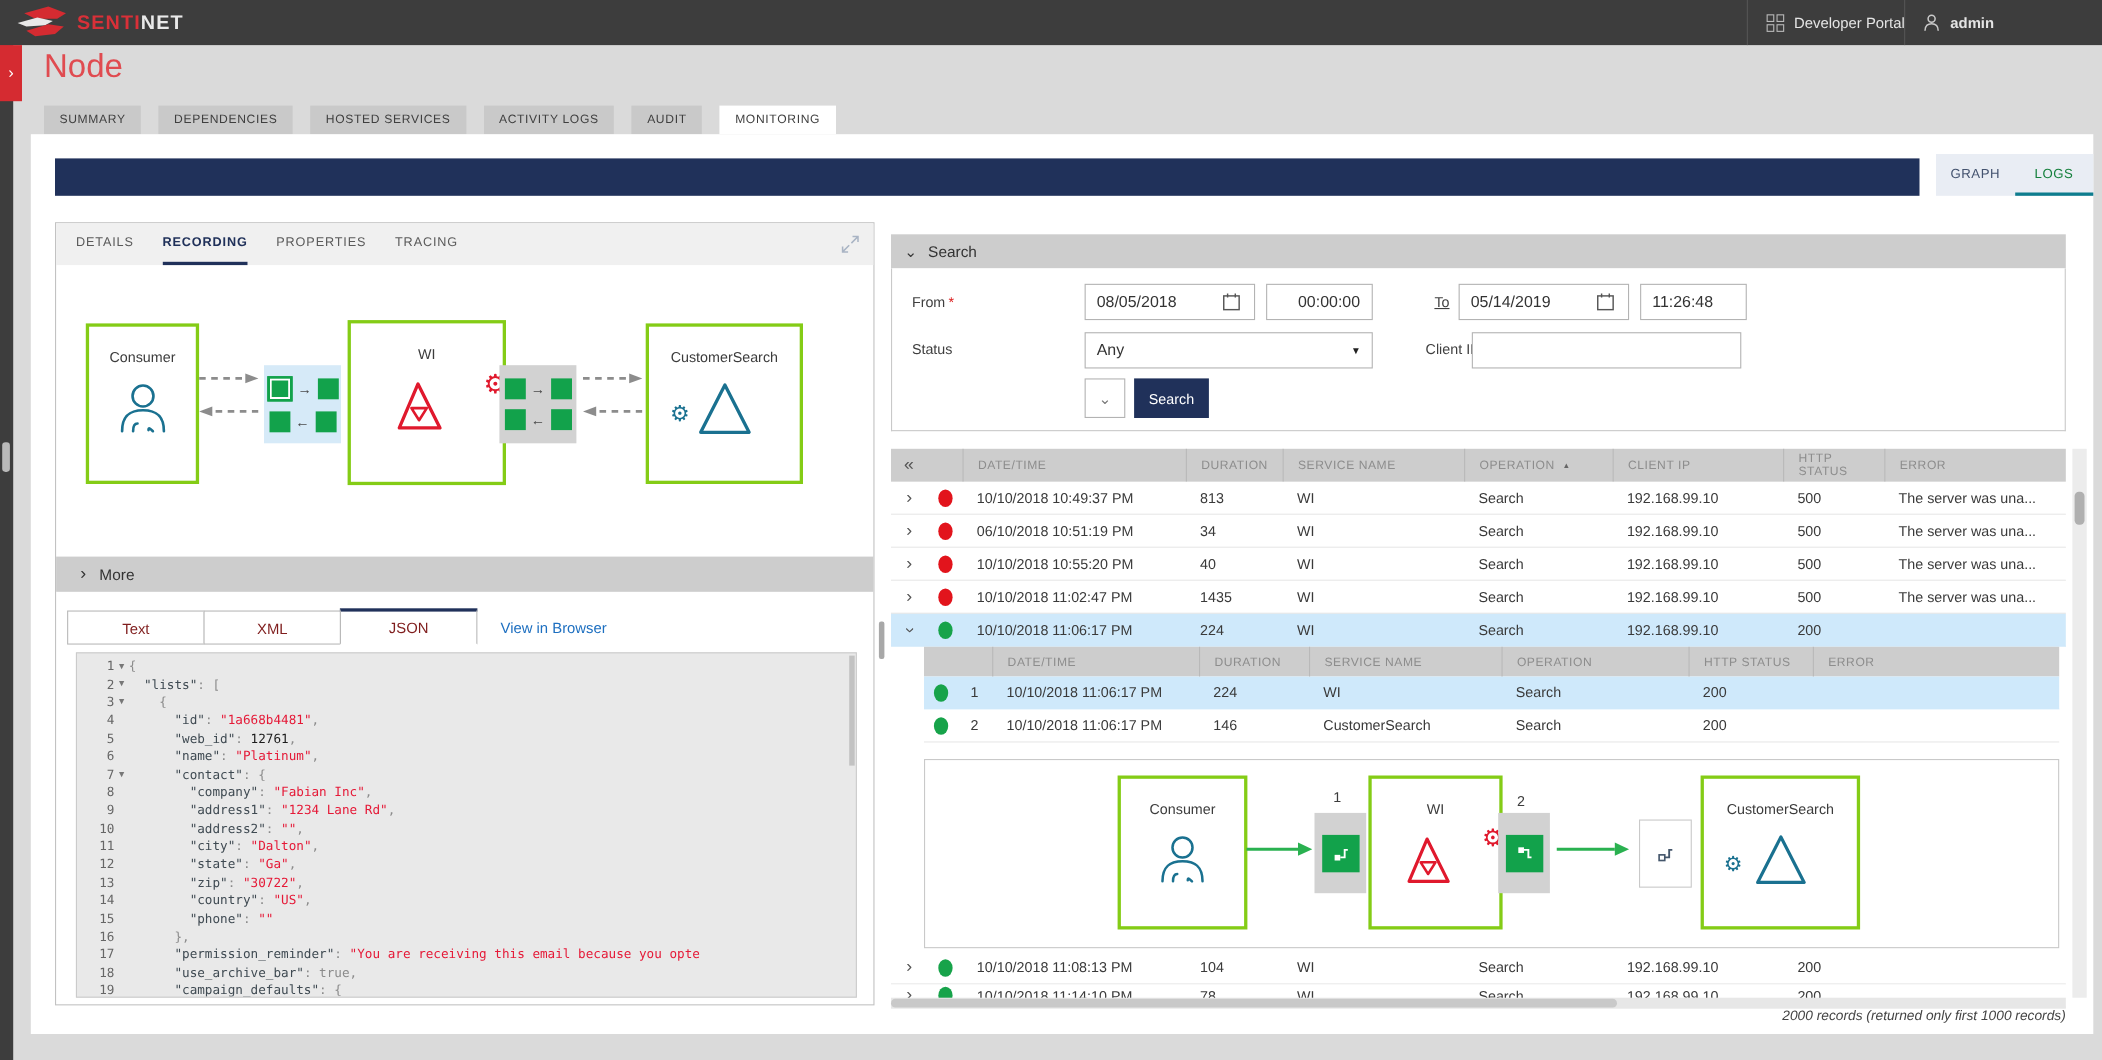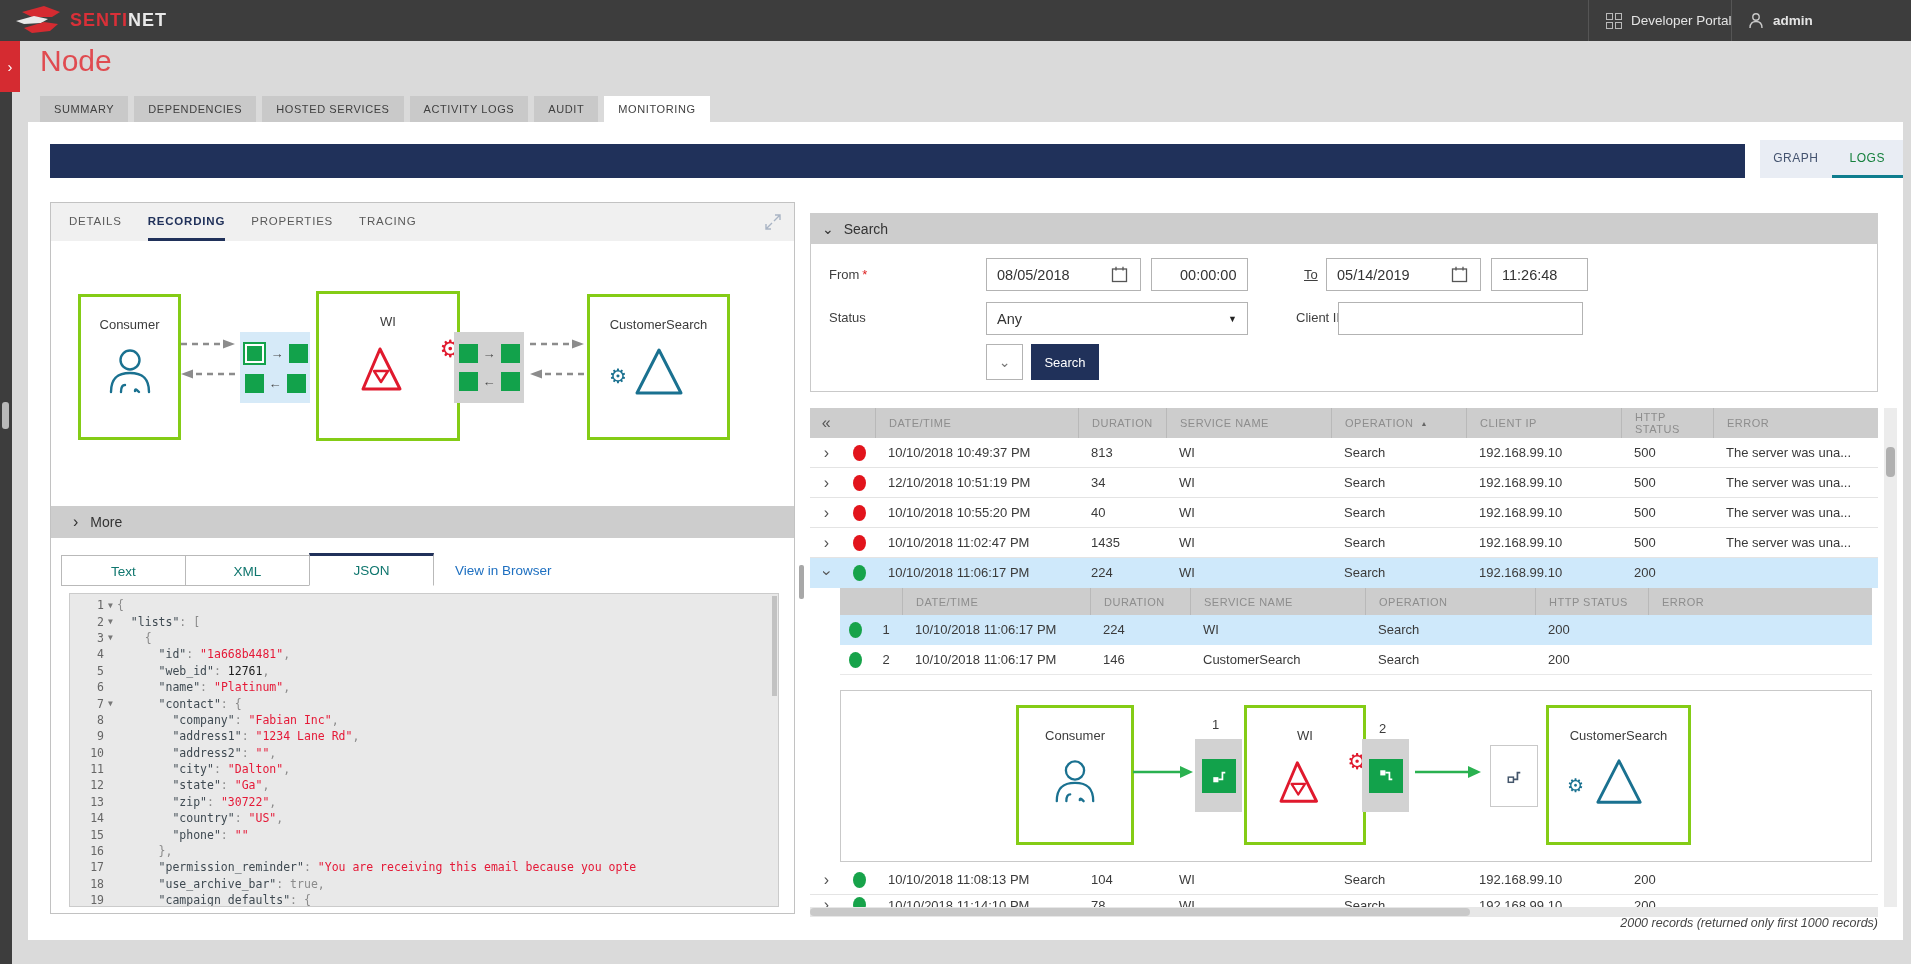--- a/index.html
+++ b/index.html
@@ -19,21 +19,21 @@
   .gridicon i{border:1.5px solid #b9b9b9;display:block;}
 
   
   .lstrip{left:0;top:41px;width:12px;height:923px;background:#3d3d3d;}
   .redblock{left:0;top:41px;width:20px;height:51px;background:#d52b31;color:#fff;
             display:flex;align-items:center;justify-content:center;font-size:15px;cursor:pointer;}
   .lstrip-pill{left:2px;top:402px;width:7px;height:27px;background:#b9b9b9;border-radius:3px;}
 
   
   .node-title{left:40px;top:44px;font-size:30px;color:#e04b50;}
-  #main-tabs{left:40px;top:96px;display:flex;gap:6px;}
+  #main-tabs{left:40px;top:96px;display:flex;gap:16px;}
   .mtab{height:26px;line-height:26px;padding:0 14px;background:#c9c9c9;font-size:11px;
         letter-spacing:.6px;color:#3f3f3f;cursor:pointer;}
   .mtab.active{background:#ffffff;}
 
   .card{left:28px;top:122px;width:1875px;height:818px;background:#fff;}
   .navybar{left:50px;top:144px;width:1695px;height:34px;background:#20315a;}
   .toggle{left:1760px;top:140px;width:143px;height:38px;background:#e9edf4;display:flex;}
   .toggle .titem{flex:1;display:flex;align-items:center;justify-content:center;font-size:12px;
                  letter-spacing:.5px;color:#44536f;cursor:pointer;border-bottom:3px solid transparent;}
   .toggle .titem.active{border-bottom-color:#0e7d8e;color:#15803d;}
@@ -61,21 +61,21 @@
 
   .dasharrows{position:absolute;display:flex;flex-direction:column;gap:20px;}
   .hsplit{left:405px;top:485px;width:26px;height:4px;background:#a6a6a6;border-radius:2px;}
   .vsplit{left:799px;top:565px;width:5px;height:34px;background:#a8a8a8;border-radius:2px;}
 
   .morebar{position:absolute;left:0;top:303px;width:100%;height:32px;background:#cdcdcd;
            display:flex;align-items:center;padding-left:22px;box-sizing:border-box;gap:12px;cursor:pointer;}
   .morebar .chev{font-size:16px;color:#333;} .morebar .mlabel{font-size:14px;color:#333;}
 
   #content-tabs{position:absolute;left:10px;top:350px;display:flex;align-items:flex-end;}
-  .ctab{width:125px;height:31px;line-height:31px;text-align:center;font-size:13.5px;color:#0f766e;
+  .ctab{width:125px;height:31px;line-height:31px;text-align:center;font-size:13.5px;color:#7f1d1d;
         border:1px solid #b9b9b9;background:#fff;box-sizing:border-box;margin-right:-1px;cursor:pointer;}
   .ctab.active{border-top:3px solid #20315a;border-bottom:1px solid #fff;height:33px;line-height:29px;}
   .viewlink{margin-left:22px;font-size:13.5px;color:#1d6fc0;cursor:pointer;line-height:31px;height:31px;}
 
   .codebox{position:absolute;left:18px;top:390px;width:710px;height:314px;background:#e9e9e9;
            border:1px solid #cbcbcb;box-sizing:border-box;overflow:hidden;padding-top:3px;
            font-family:"DejaVu Sans Mono",monospace;font-size:11.5px;}
   .cline{display:flex;height:16.4px;align-items:center;white-space:pre;}
   .cline .ln{width:34px;text-align:right;color:#666;flex:none;}
   .cline .fold{width:13px;text-align:center;color:#777;font-size:8px;flex:none;}
@@ -392,21 +392,21 @@
         <div class="cell pad">500</div>
         <div class="cell pad">The server was una...</div>
       </div>
       <div class="mrow mgrid">
         <div class="cell center">
           <span class="exp">›</span>
         </div>
         <div class="cell center">
           <span class="dot err"></span>
         </div>
-        <div class="cell pad">12/10/2018 10:51:19 PM</div>
+        <div class="cell pad">06/10/2018 10:51:19 PM</div>
         <div class="cell pad">34</div>
         <div class="cell pad">WI</div>
         <div class="cell pad">Search</div>
         <div class="cell pad">192.168.99.10</div>
         <div class="cell pad">500</div>
         <div class="cell pad">The server was una...</div>
       </div>
       <div class="mrow mgrid">
         <div class="cell center">
           <span class="exp">›</span>

